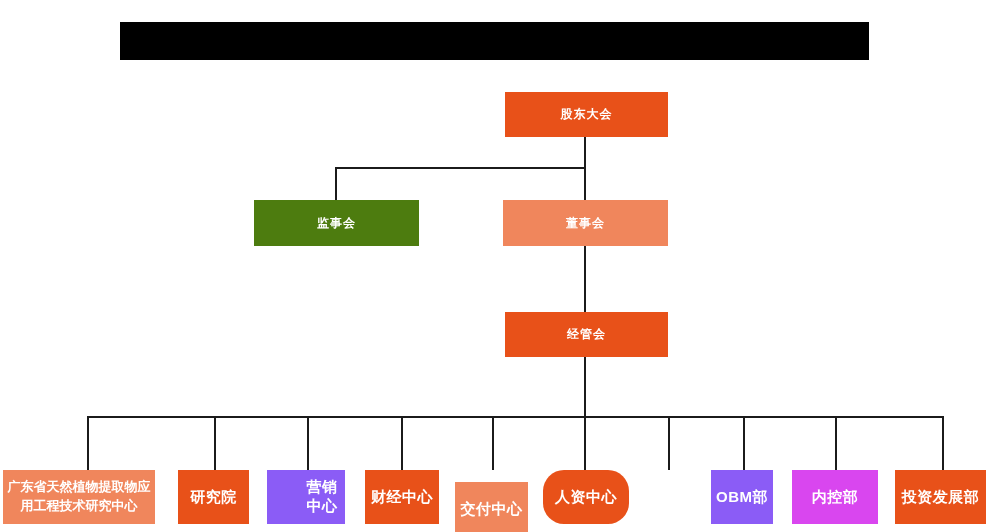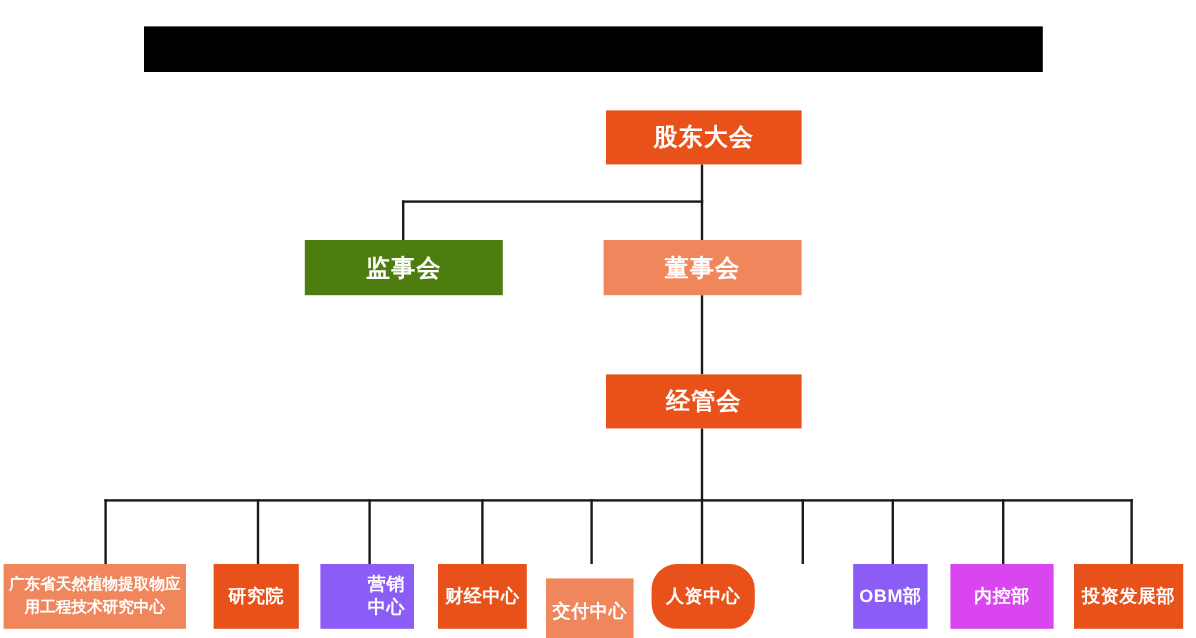--- a/index.html
+++ b/index.html
@@ -21,21 +21,21 @@
     background: #000000;
   }
   .node {
     position: absolute;
     display: flex;
     align-items: center;
     justify-content: center;
     text-align: center;
     color: #ffffff;
     font-weight: bold;
-    font-size: 20px;
+    font-size: 12px;
     letter-spacing: 1px;
     box-sizing: border-box;
   }
   .dark  { background: #E85119; }
   .light { background: #F0865C; }
 
   
   .n-shareholders { left: 505px; top: 92px;  width: 163px; height: 45px; }
   
   .n-supervisory  { left: 254px; top: 200px; width: 165px; height: 46px; }

